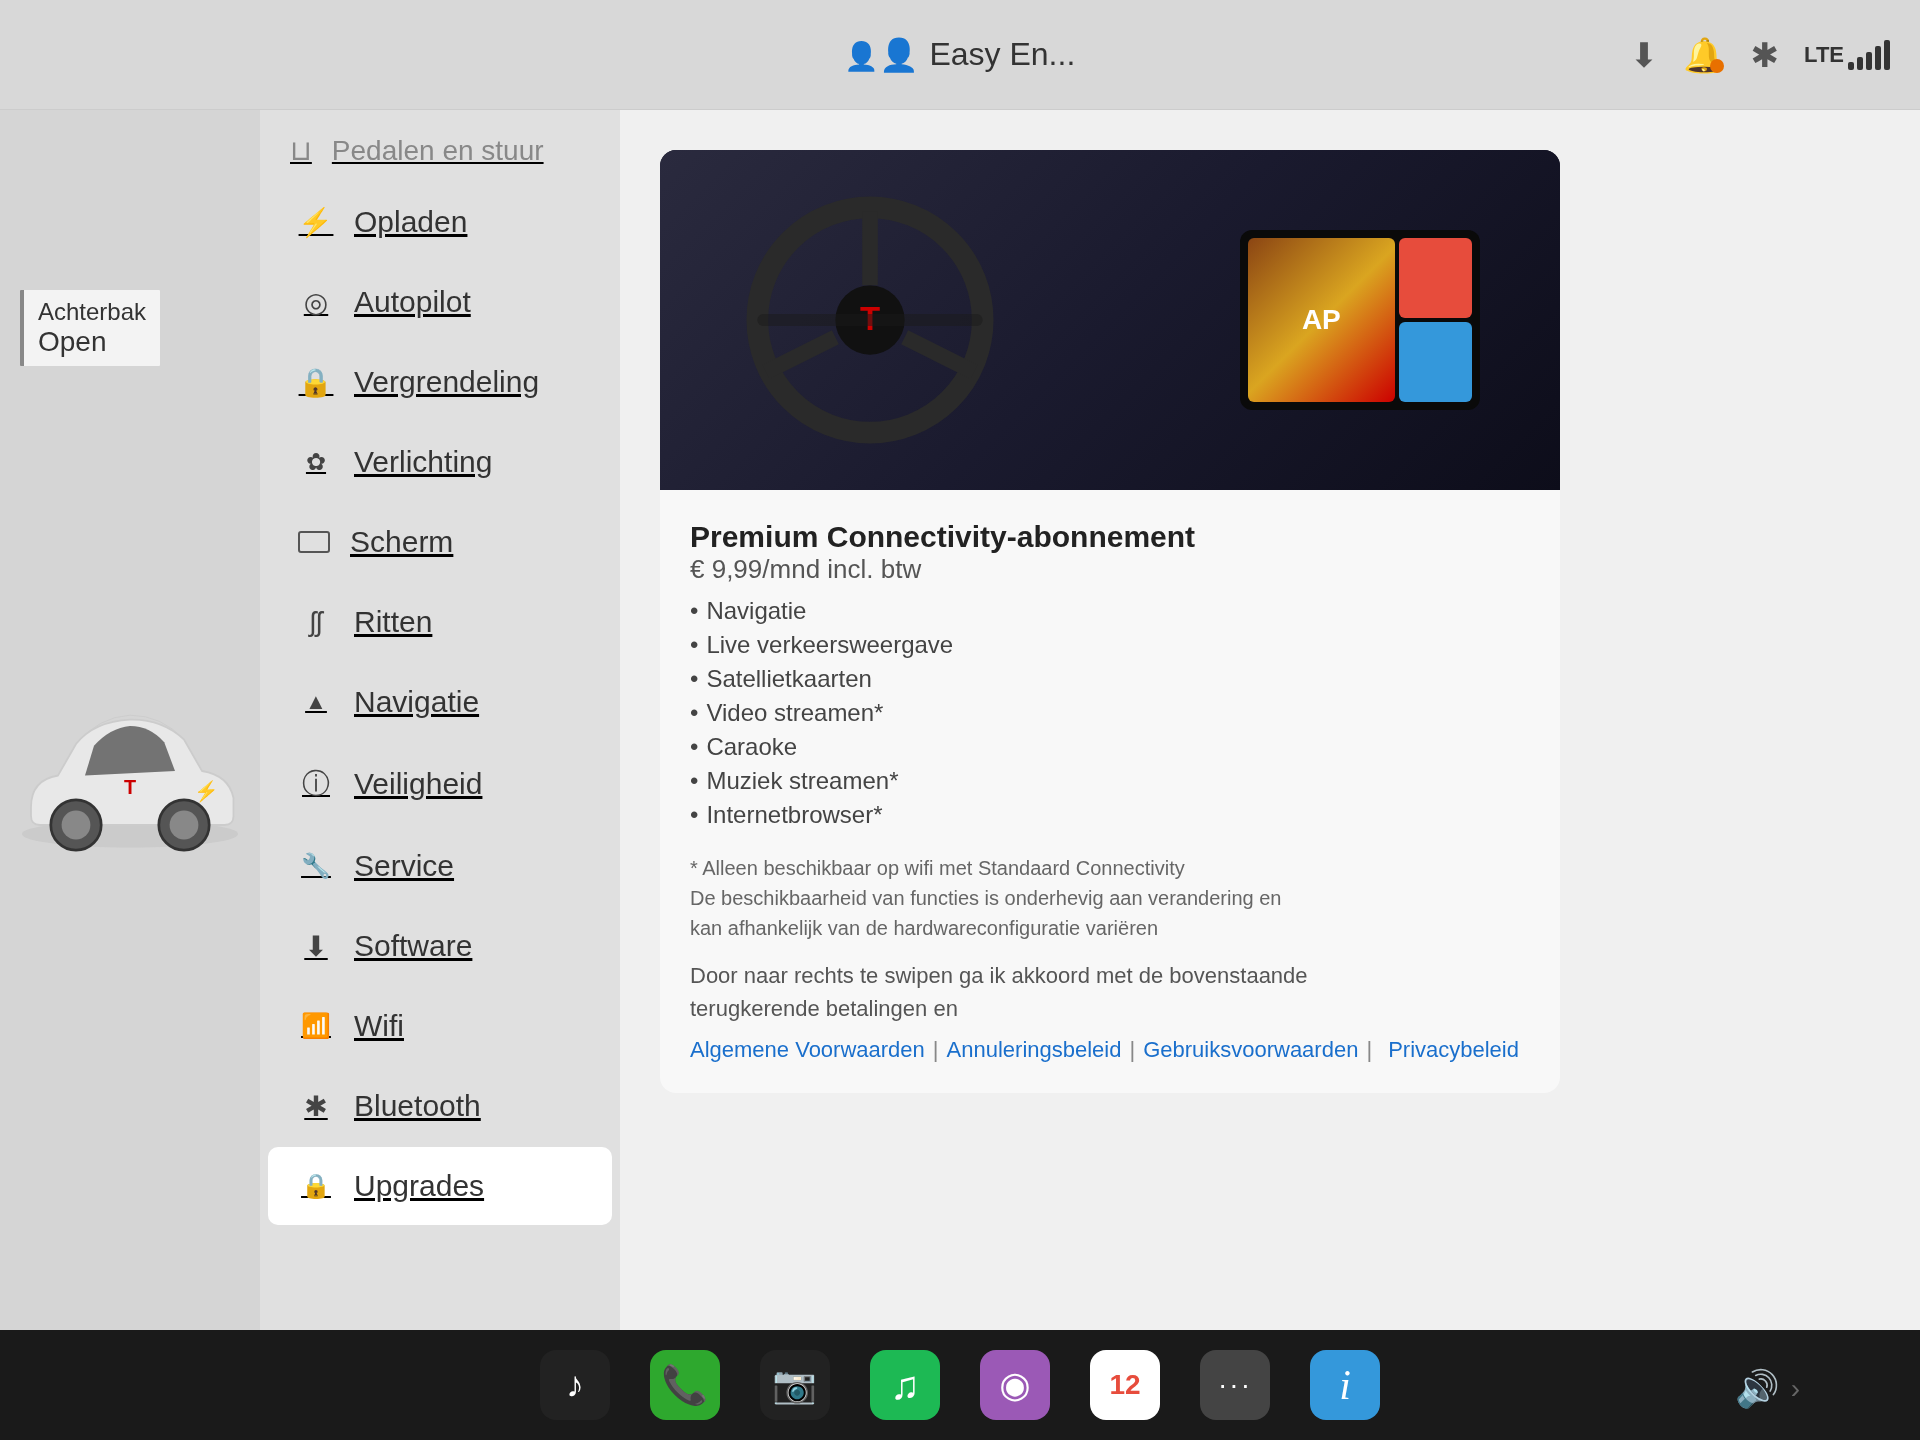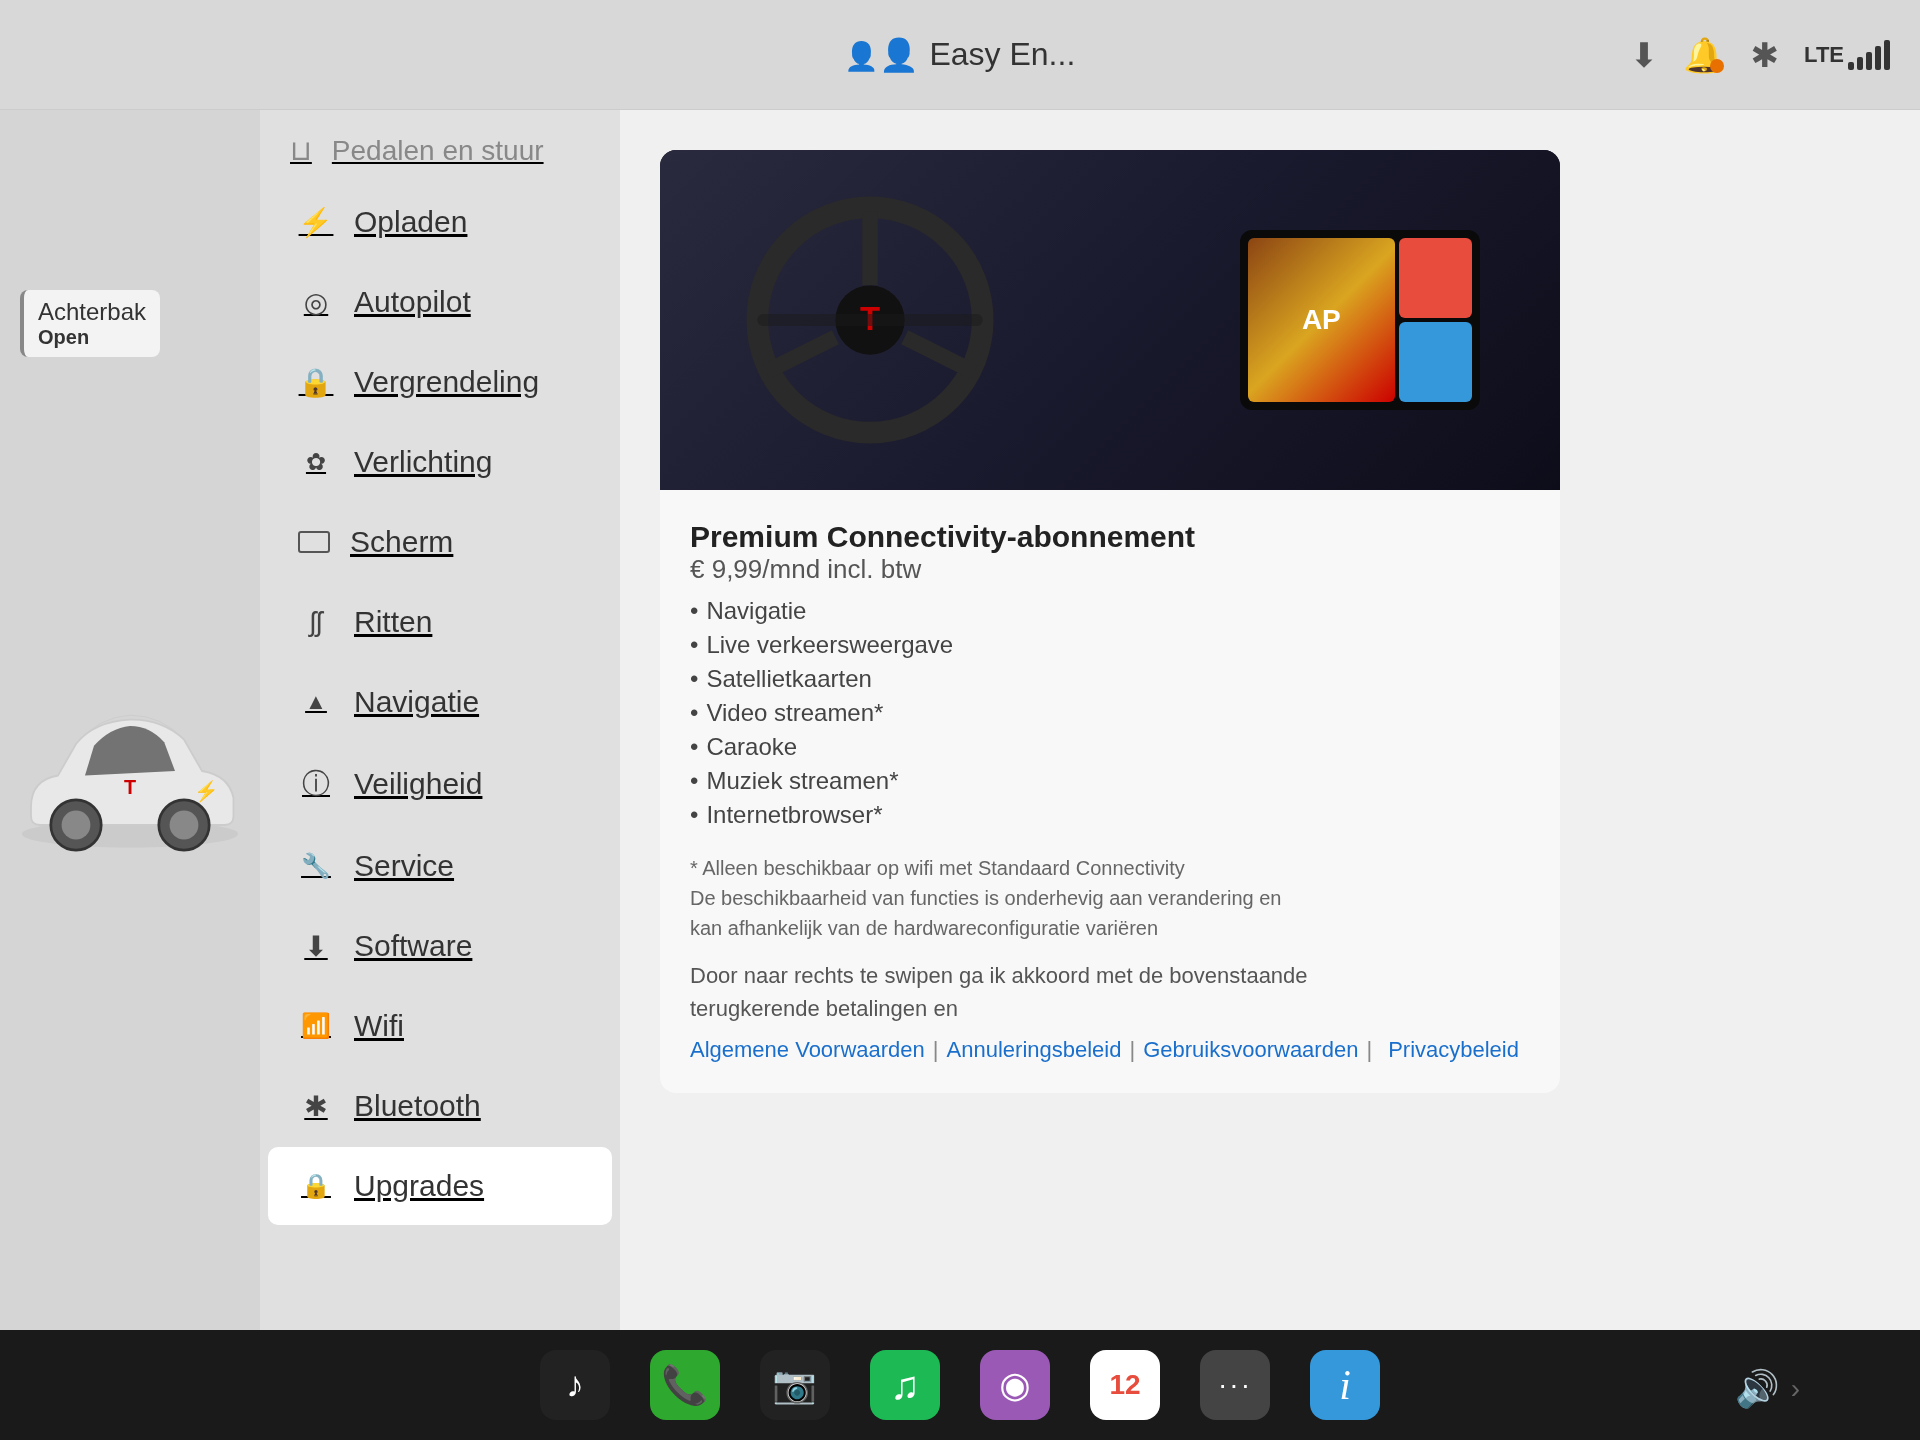--- a/index.html
+++ b/index.html
@@ -101,28 +101,28 @@
       flex-direction: column;
       align-items: center;
       justify-content: center;
     }
 
     .car-status {
       position: absolute;
       top: 180px;
       left: 20px;
       background: rgba(255,255,255,0.7);
-      border-radius: 8px;
+      border-radius: 1px;
       padding: 8px 14px;
       font-size: 26px;
       color: #333;
       border-left: 4px solid #888;
     }
     .car-status .status-title { font-weight: normal; font-size: 24px; }
-    .car-status .status-value { font-weight: bold; font-size: 20px; }
+    .car-status .status-value { font-weight: normal; font-size: 28px; }
 
     
     .sidebar {
       position: absolute;
       top: 110px;
       left: 260px;
       width: 360px;
       bottom: 110px;
       background: #e0e0e0;
       overflow-y: auto;

